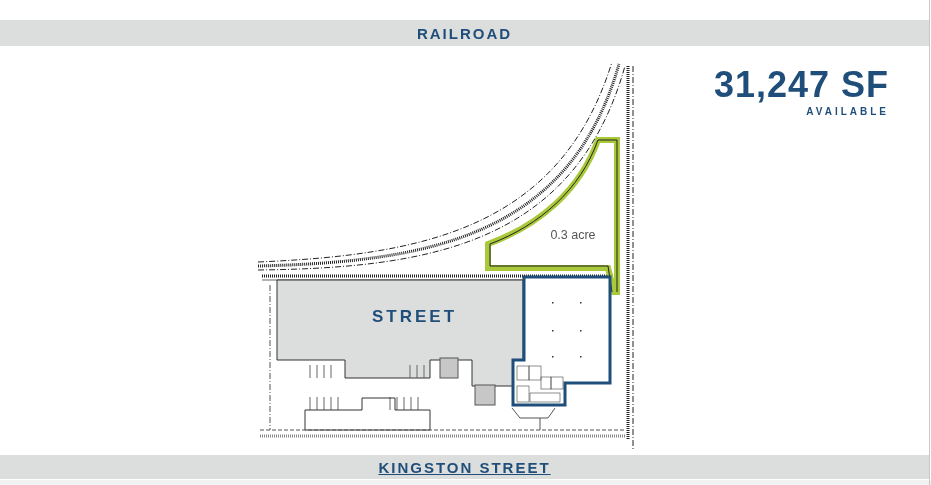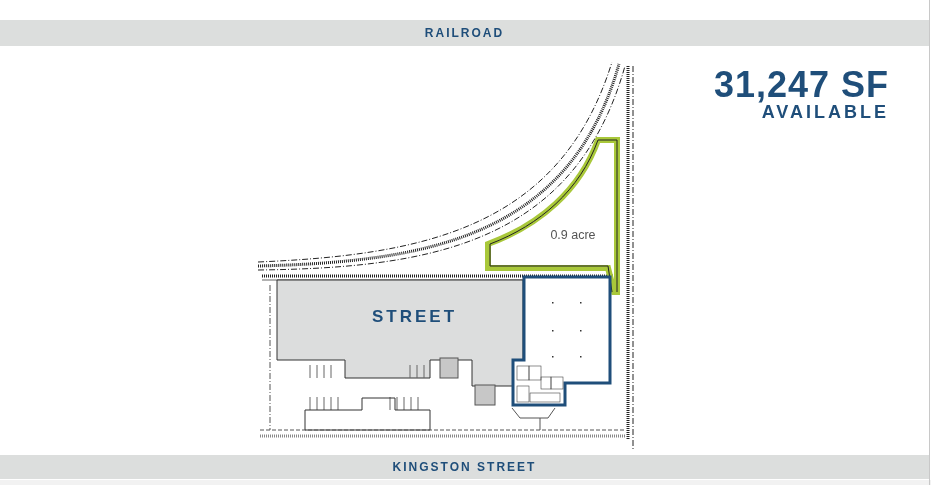--- a/index.html
+++ b/index.html
@@ -1,24 +1,24 @@
 <!DOCTYPE html>
 <html><head>
 <meta charset="utf-8">
 <style>
   html,body{margin:0;padding:0;background:#fff;}
   body{width:931px;height:485px;position:relative;overflow:hidden;font-family:"Liberation Sans",sans-serif;}
-  .band{position:absolute;left:0;width:929px;background:#dcdedd;display:flex;align-items:center;justify-content:center;color:#1f4e7a;font-weight:bold;letter-spacing:2px;font-size:12px;}
+  .band{position:absolute;left:0;width:929px;background:#dcdedd;display:flex;align-items:center;justify-content:center;color:#1f4e7a;font-weight:bold;letter-spacing:2px;font-size:15px;}
   #top-band{top:20px;height:26px;}
-  #bottom-band{top:455px;height:24px;}
+  #bottom-band{top:455px;height:24px;text-decoration:underline;}
   .right-edge{position:absolute;right:1px;top:0;width:1px;height:485px;background:#c8c8c8;}
   .bottom-strip{position:absolute;left:0;top:480px;width:931px;height:5px;background:#f2f2f2;}
   #headline{position:absolute;right:42px;top:66px;text-align:right;color:#1f4e7a;}
   #headline .big{font-size:36px;font-weight:bold;letter-spacing:1px;line-height:38px;}
-  #headline .small{font-size:18px;font-weight:bold;letter-spacing:3px;line-height:16px;}
+  #headline .small{font-size:10px;font-weight:bold;letter-spacing:3px;line-height:16px;}
   svg{position:absolute;left:0;top:0;}
   .lbl-leased{position:absolute;left:372px;top:307px;color:#1f4e7a;font-weight:bold;font-size:17px;letter-spacing:3px;}
   .lbl-yard{position:absolute;left:498px;top:226px;width:150px;text-align:center;color:#555;font-size:12.5px;line-height:19px;}
 </style>
 </head>
 <body>
 
 <div class="band" id="top-band">
   <span>RAILROAD</span>
 </div>
@@ -96,20 +96,20 @@
       <rect x="517" y="386" width="12" height="16"></rect>
         <rect x="530" y="393" width="30" height="9"></rect>
     </g>
     <path d="M512,408 L520,418 L548,418 L555,408" fill="none" stroke="#555" stroke-width="1"></path>
     <line x1="540" y1="418" x2="540" y2="430" stroke="#555"></line>
   </g>
 </svg>
 
 <div class="lbl-leased">STREET</div>
 <div class="lbl-yard">
-  <div>0.9 acre</div>
+  <div>0.3 acre</div>
 </div>
 
 <div class="band" id="bottom-band">
   <span>KINGSTON STREET</span>
 </div>
 <div class="bottom-strip"></div>
 <div class="right-edge"></div>
 
 </body></html>

